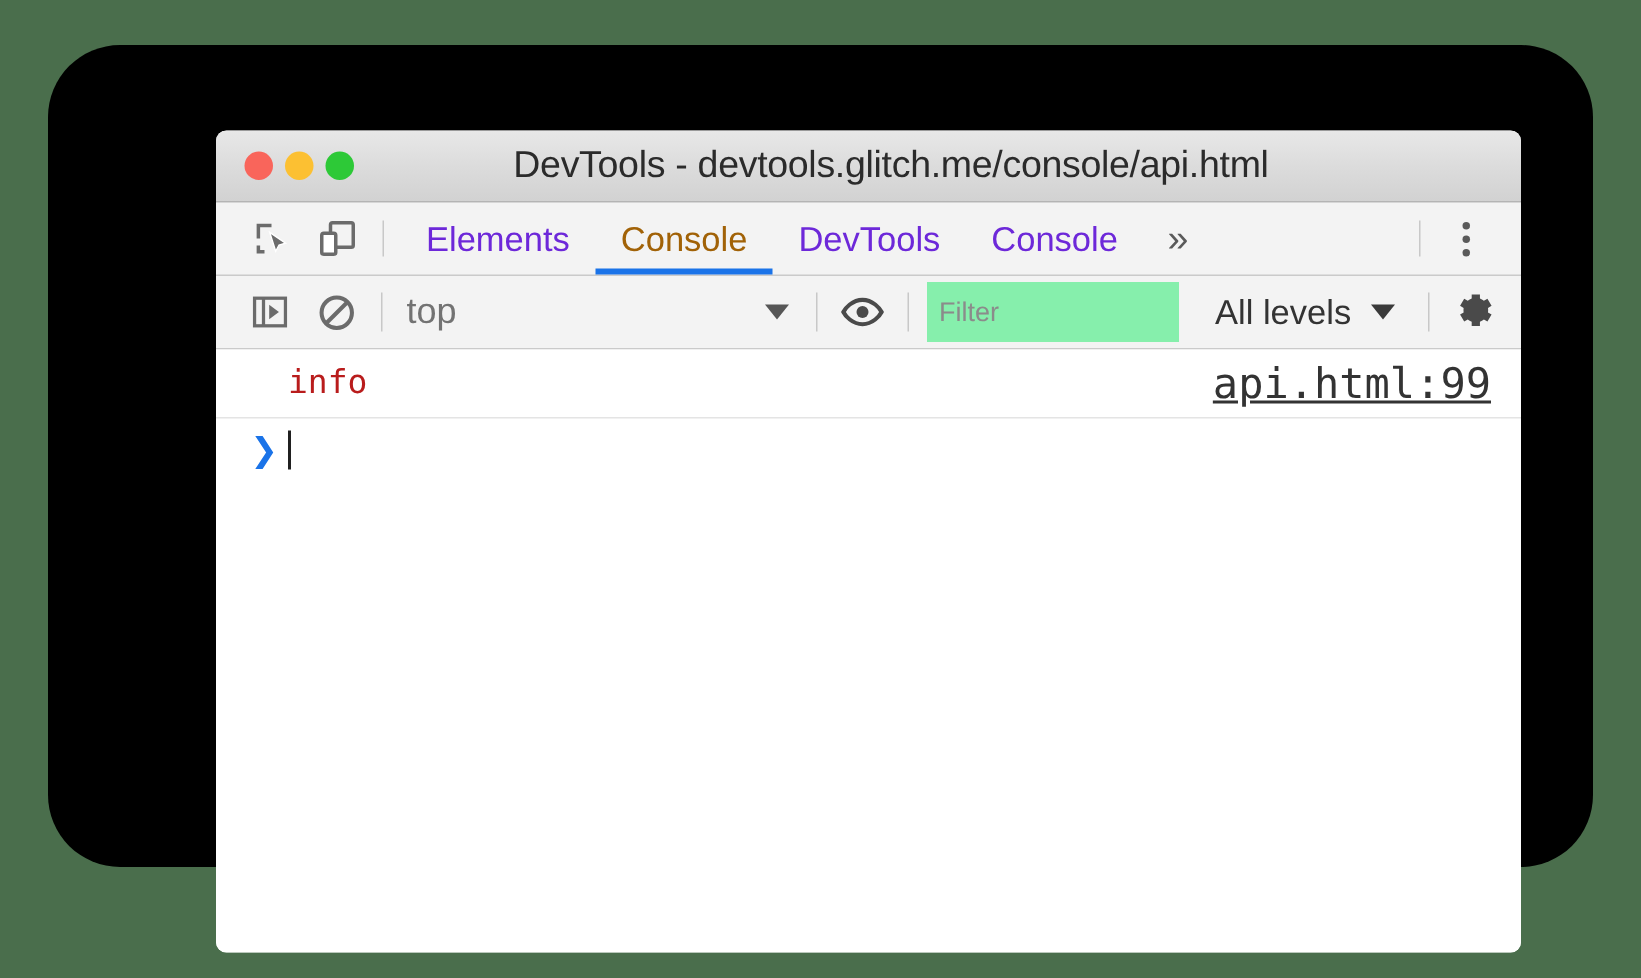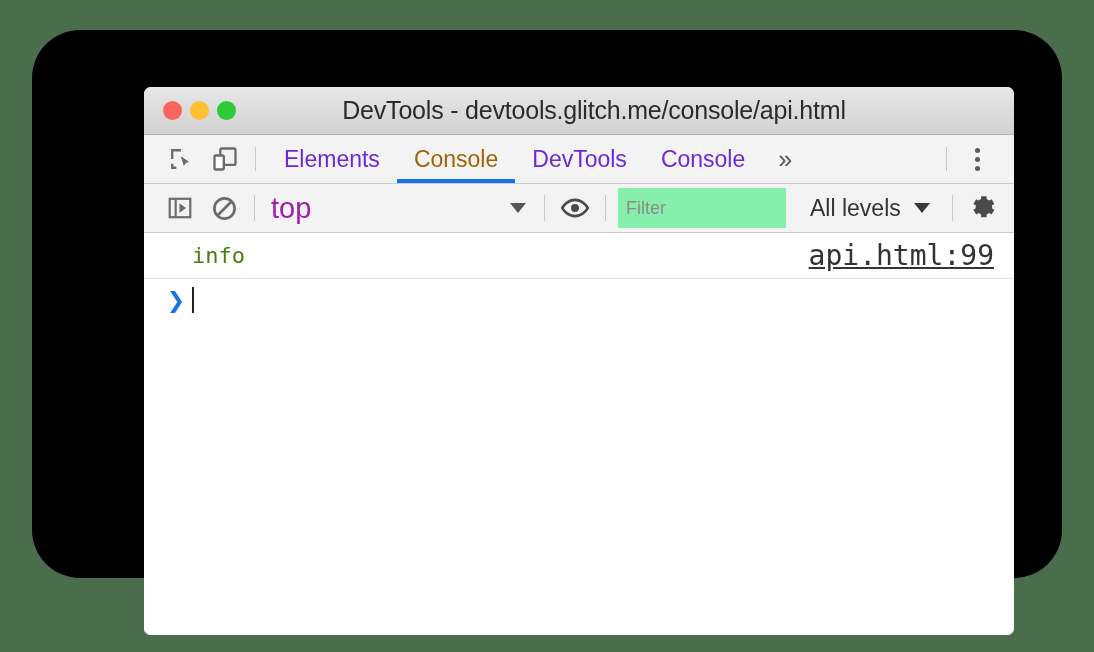--- a/index.html
+++ b/index.html
@@ -177,22 +177,22 @@
     flex: 0 0 1px;
   }
   #context-select {
     display: flex;
     align-items: center;
     width: 265px;
     flex: 0 0 265px;
     height: 34px;
   }
   #context-label {
-    font-size: 29px;
-    color: #a21caf;
+    font-size: 24px;
+    color: #737373;
     flex: 1 1 auto;
     padding-left: 4px;
   }
   .caret {
     width: 0; height: 0;
     border-left: 8px solid transparent;
     border-right: 8px solid transparent;
     border-top: 10px solid #565656;
     margin-right: 6px;
   }
@@ -239,21 +239,21 @@
     display: flex;
     align-items: center;
     height: 45px;
     flex: 0 0 45px;
     border-bottom: 1px solid #e4e4e4;
     padding: 0 20px 0 48px;
   }
   .msg-text {
     font-family: "DejaVu Sans Mono", monospace;
     font-size: 22px;
-    color: #4d7c0f;
+    color: #b91c1c;
     flex: 1 1 auto;
   }
   .msg-source {
     font-family: "DejaVu Sans Mono", monospace;
     font-size: 28px;
     color: #333333;
     text-decoration: underline;
   }
   #prompt-row {
     display: flex;

